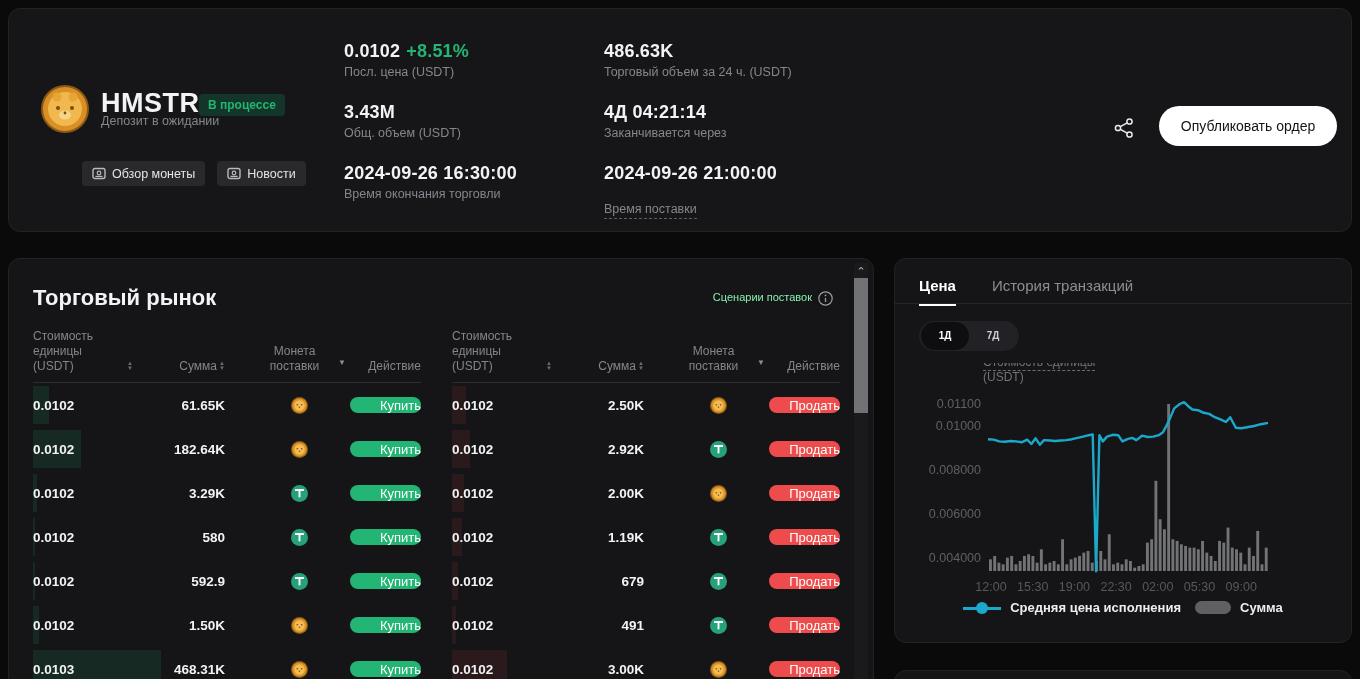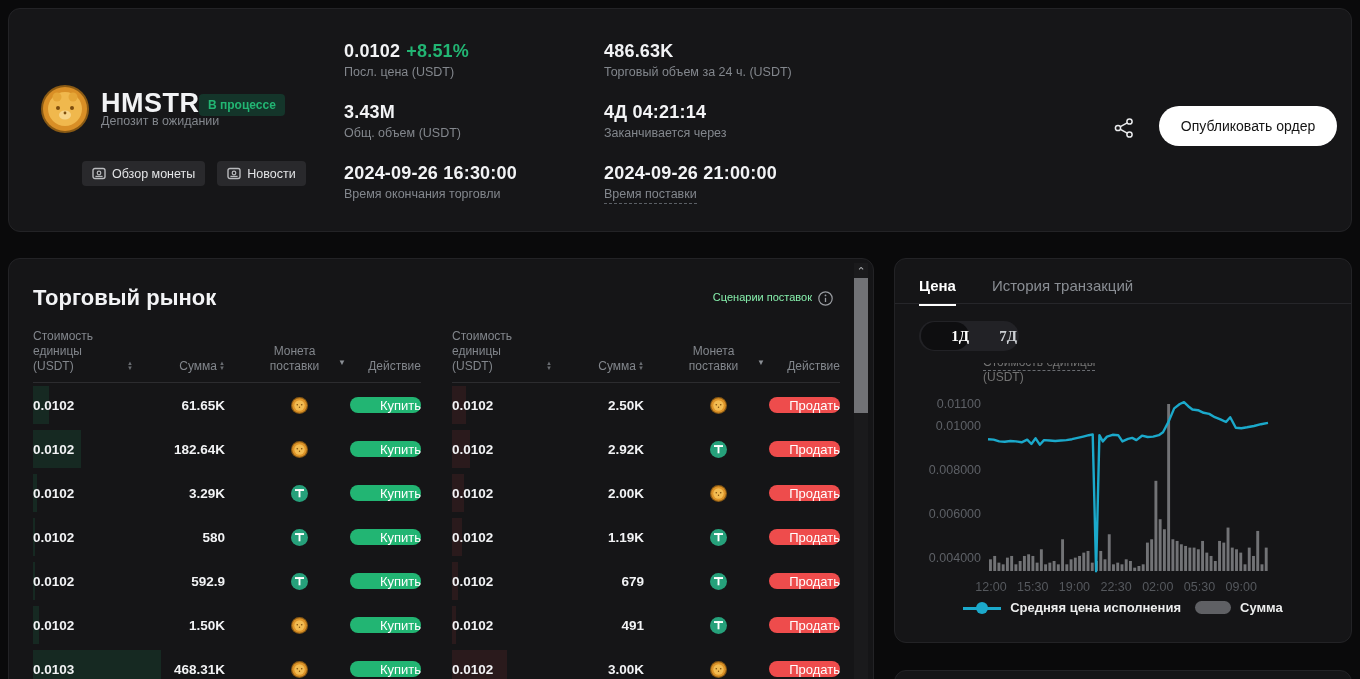--- a/index.html
+++ b/index.html
@@ -16,21 +16,21 @@
   #coin-subtitle { position:absolute; left:92px; top:105px; font-size:12.5px; color:#83878d; }
   #chip-row { position:absolute; left:30px; top:152px; display:flex; gap:12px;margin-left:43px; }
   .chip { display:flex; align-items:center; gap:6px; background:#29292c; border-radius:4px;
     height:25px; padding:0 10px; font-size:12.5px; color:#e3e4e6; cursor:pointer; }
   .chip svg { display:block; }
 
   #stats-grid { position:absolute; left:335px; top:32px; display:grid;
     grid-auto-flow:column; grid-template-rows:repeat(3,61px); grid-template-columns:260px 320px; }
   .stat-value { font-size:18px; font-weight:700; letter-spacing:.2px; }
   .stat-extra { color:var(--green); margin-left:6px; font-weight:700; }
-  .stat-label { font-size:12.5px; color:#83878d; margin-top:3px; }
+  .stat-label { font-size:12.5px; color:#83878d; margin-top:18px; }
   .stat-label.dashed { display:inline-block; border-bottom:1px dashed #5b5f65; padding-bottom:2px; }
 
   #share-button { position:absolute; left:1103px; top:107px; width:24px; height:24px; cursor:pointer; }
   #publish-button { position:absolute; left:1150px; top:97px; width:178px; height:40px;
     background:#ffffff; color:#141414; border:none; border-radius:20px; font-size:14px;
     font-weight:500; cursor:pointer; font-family:inherit; }
 
   
   #market-panel { left:8px; top:258px; width:866px; height:560px; }
   #market-title { position:absolute; left:24px; top:26px; font-size:22px; font-weight:700; }
@@ -69,22 +69,22 @@
 
   
   #chart-panel { left:894px; top:258px; width:458px; height:385px; overflow:hidden; }
   #tabs { position:absolute; left:24px; top:18px; display:flex; gap:36px; }
   .tab { font-size:15px; color:#8a8e94; cursor:pointer; padding-bottom:10px; }
   .tab.active { color:#ffffff; font-weight:700; border-bottom:2.5px solid #ffffff; }
   #tabs-divider { position:absolute; left:0; top:44px; width:100%; height:1px; background:#26262a; }
 
   #range-toggle { position:absolute; left:24px; top:62px; height:30px; background:#222226;
     border-radius:15px; display:flex; align-items:center; padding:0 2px; }
-  .range-opt { width:48px; height:28px; line-height:28px; text-align:right; border-radius:14px;
-    font-size:15px; font-weight:700; color:#cdd0d4; cursor:pointer;font-family:Liberation Serif, serif; }
+  .range-opt { width:48px; height:28px; line-height:28px; text-align:center; border-radius:14px;
+    font-size:10px; font-weight:700; color:#cdd0d4; cursor:pointer; }
   .range-opt.active { background:#0e0e10; color:#ffffff; }
 
   #axis-title-clip { position:absolute; left:88px; top:104px; height:30px; overflow:hidden; }
   #axis-title-inner { margin-top:-8px; font-size:12px; color:#737373; line-height:15px; }
   #axis-title-line1 { border-bottom:1px dashed #6a6d72; padding-bottom:1px; }
   #chart-svg { position:absolute; left:10px; top:100px; }
   #legend { position:absolute; left:0; top:341px; width:100%; display:flex; justify-content:center;
     align-items:center; gap:14px; }
   .legend-item { display:flex; align-items:center; gap:9px; font-size:13px; font-weight:700; color:#eceded; }
   #legend-line-swatch { position:relative; width:38px; height:12px; }

